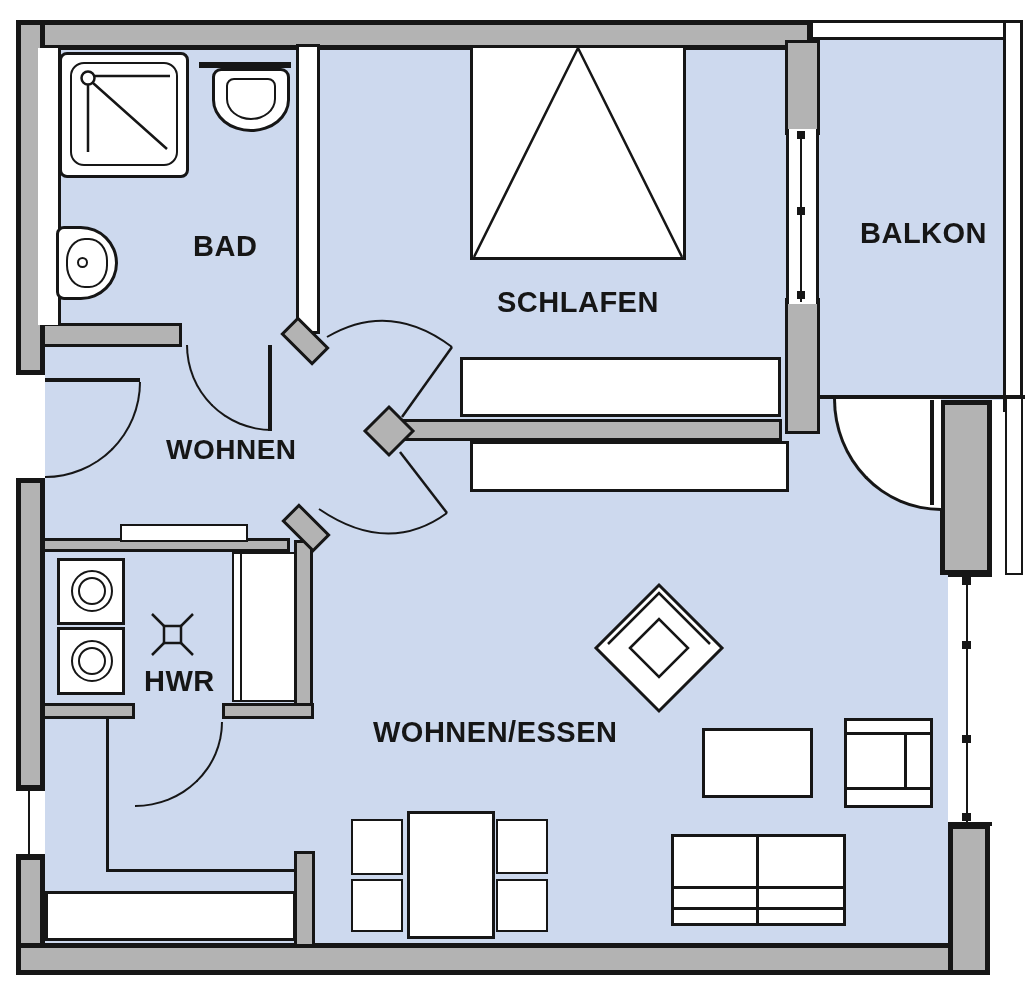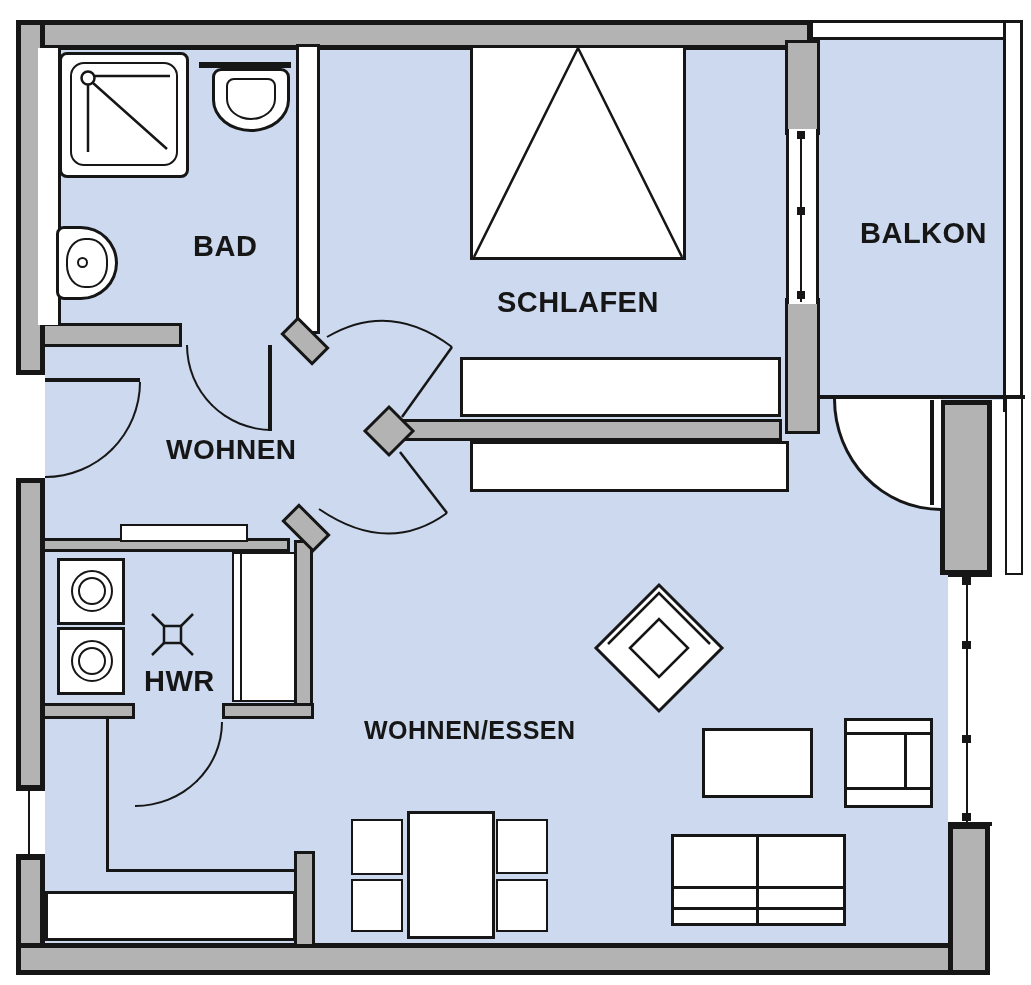--- a/index.html
+++ b/index.html
@@ -152,15 +152,15 @@
     <polygon points="659,585 722,648 659,711 596,648" fill="#fff" stroke="#161616" stroke-width="3"></polygon>
     <polyline points="608,644 659,593 710,644" fill="none" stroke="#161616" stroke-width="2.5"></polyline>
     <polygon points="630,648 659,619 688,648 659,677" fill="#fff" stroke="#161616" stroke-width="2.5"></polygon>
   </svg>
 
   <div class="abs lbl" style="left:193px;top:230px;font-size:29px;">BAD</div>
   <div class="abs lbl" style="left:860px;top:217px;font-size:29px;">BALKON</div>
   <div class="abs lbl" style="left:497px;top:286px;font-size:29px;">SCHLAFEN</div>
   <div class="abs lbl" style="left:166px;top:434px;font-size:28px;">WOHNEN</div>
   <div class="abs lbl" style="left:144px;top:665px;font-size:29px;">HWR</div>
-  <div class="abs lbl" style="left:364px;top:716px;font-size:25px;">WOHNEN/ESSEN</div>
+  <div class="abs lbl" style="left:373px;top:716px;font-size:29px;">WOHNEN/ESSEN</div>
 
 </div>
 
 </body></html>

